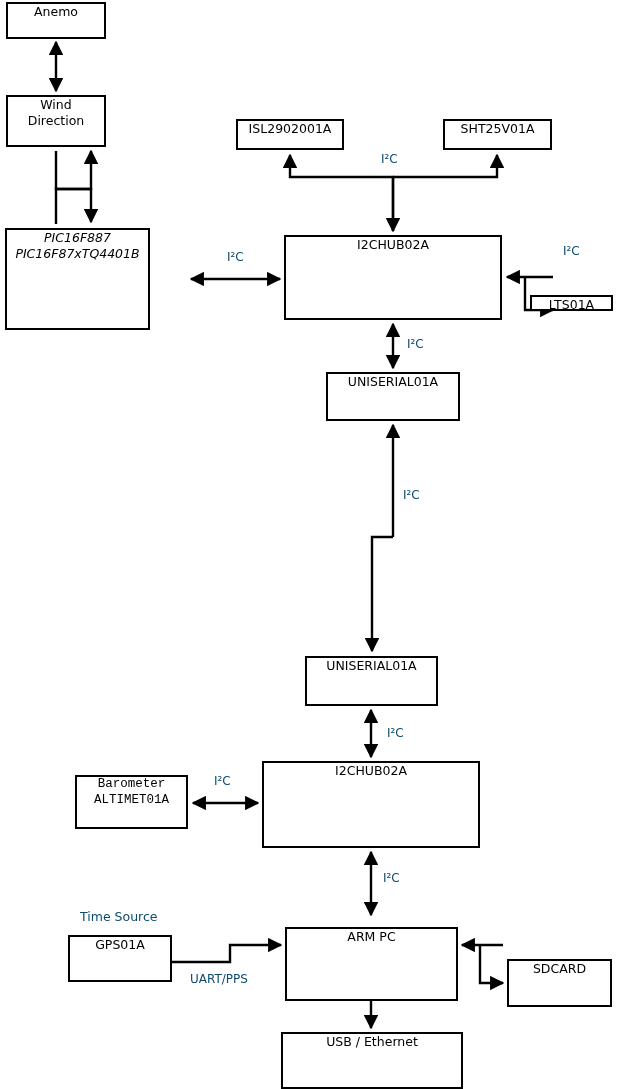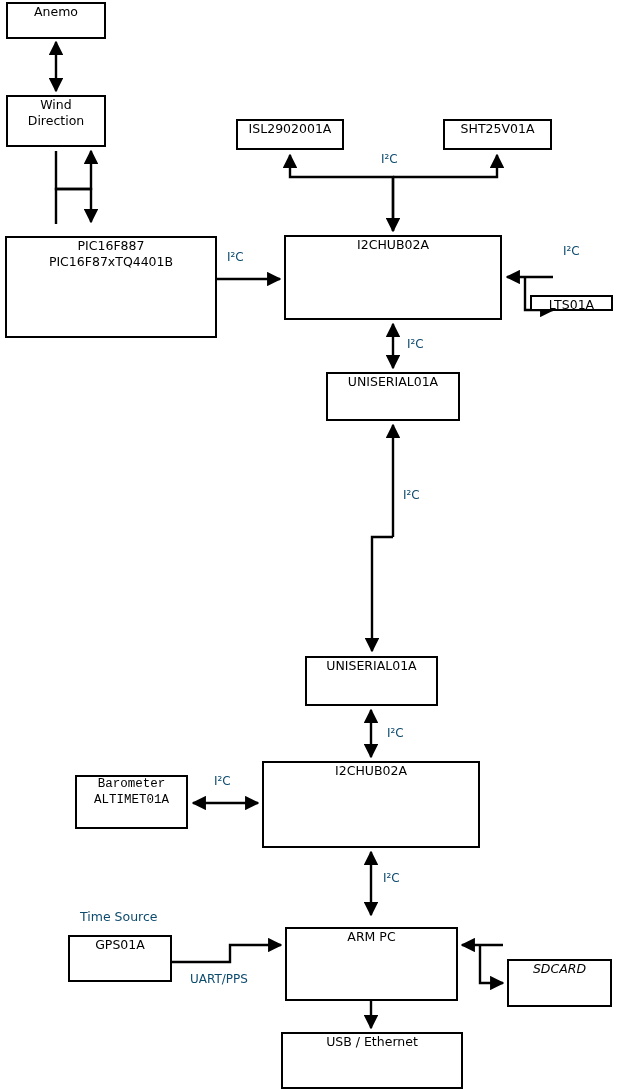--- a/index.html
+++ b/index.html
@@ -135,21 +135,21 @@
     </g>
   </svg>
 
   <div class="node" style="left: 6px; top: 2px; width: 100px; height: 37px;">
     <span class="node-label">Anemo</span>
   </div>
   <div class="node" style="left: 6px; top: 95px; width: 100px; height: 52px;">
     <span class="node-label">Wind
 Direction</span>
   </div>
-  <div class="node" style="left: 5px; top: 236px; width: 212px; height: 102px;">
+  <div class="node" style="left: 5px; top: 228px; width: 145px; height: 102px; font-style: italic;">
     <span class="node-label">PIC16F887
 PIC16F87xTQ4401B</span>
   </div>
   <div class="node" style="left: 236px; top: 119px; width: 108px; height: 31px;">
     <span class="node-label">ISL2902001A</span>
   </div>
   <div class="node" style="left: 443px; top: 119px; width: 109px; height: 31px;">
     <span class="node-label">SHT25V01A</span>
   </div>
   <div class="node" style="left: 284px; top: 235px; width: 218px; height: 85px;">
@@ -170,21 +170,21 @@
   <div class="node" style="left: 75px; top: 775px; width: 113px; height: 54px; font-family: Liberation Mono, monospace;">
     <span class="node-label">Barometer
 ALTIMET01A</span>
   </div>
   <div class="node" style="left: 68px; top: 935px; width: 104px; height: 47px;">
     <span class="node-label">GPS01A</span>
   </div>
   <div class="node" style="left: 285px; top: 927px; width: 173px; height: 74px;">
     <span class="node-label">ARM PC</span>
   </div>
-  <div class="node" style="left: 507px; top: 959px; width: 105px; height: 48px; font-style: italic;">
+  <div class="node" style="left: 507px; top: 959px; width: 105px; height: 48px;">
     <span class="node-label">SDCARD</span>
   </div>
   <div class="node" style="left: 281px; top: 1032px; width: 182px; height: 57px;">
     <span class="node-label">USB / Ethernet</span>
   </div>
 
   <div class="edge-label" style="left: 381px; top: 152px;">I²C</div>
   <div class="edge-label" style="left: 227px; top: 250px;">I²C</div>
   <div class="edge-label" style="left: 563px; top: 244px;">I²C</div>
   <div class="edge-label" style="left: 407px; top: 337px;">I²C</div>

